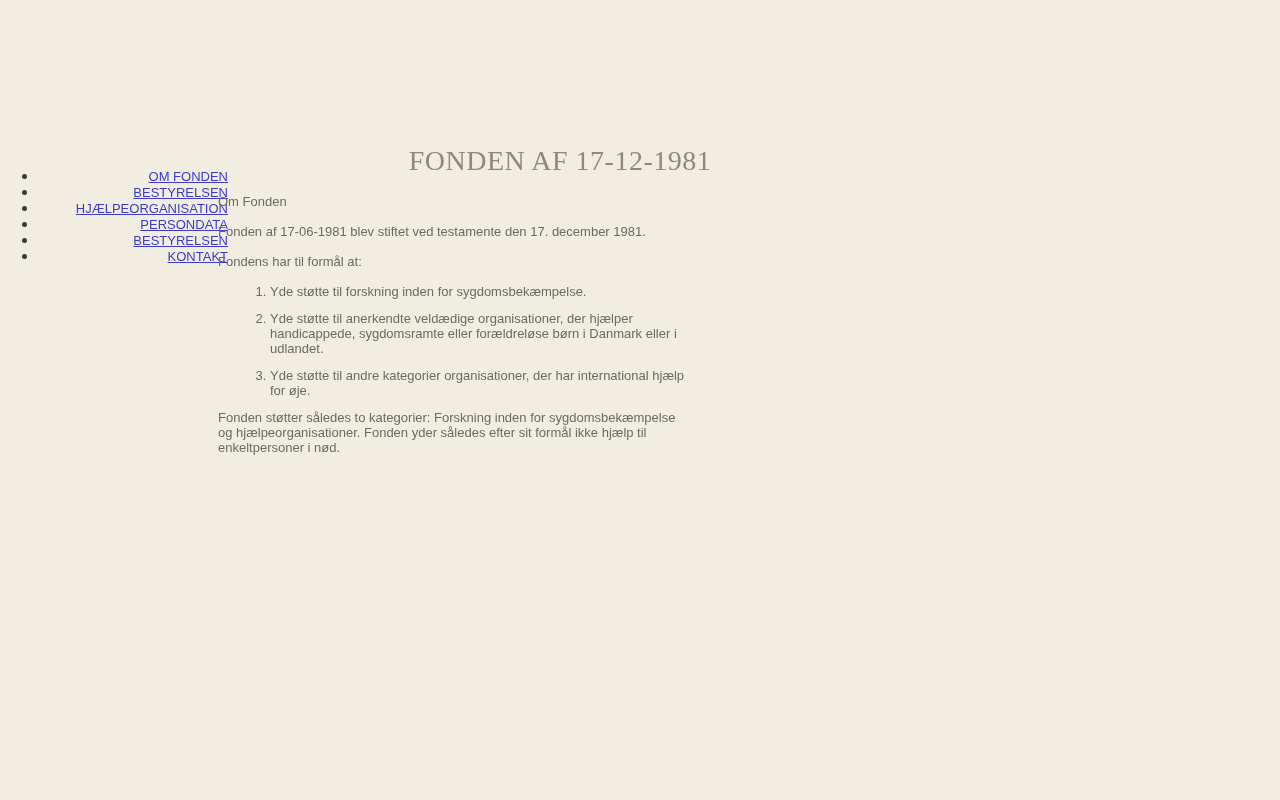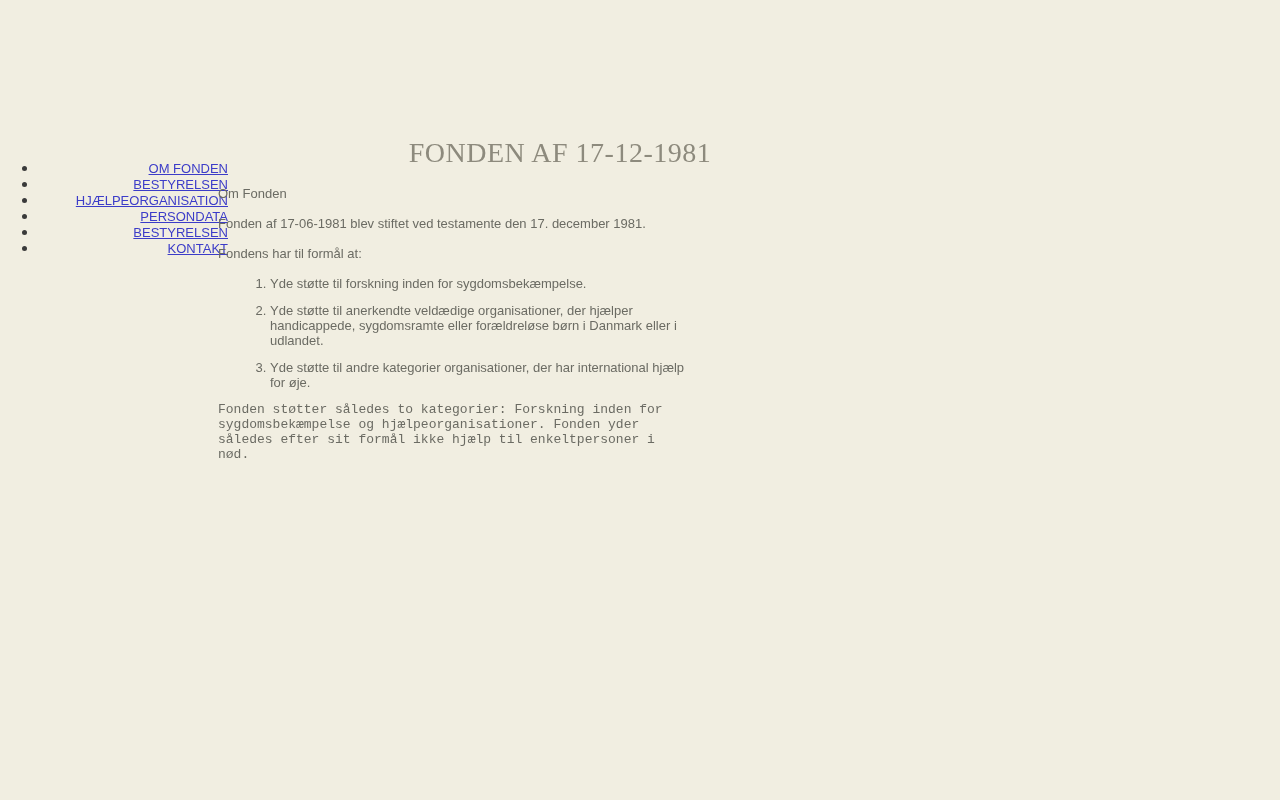--- a/index.html
+++ b/index.html
@@ -11,21 +11,21 @@
     height: 800px;
     background: #f1eee1;
     font-family: "Liberation Sans", sans-serif;
     color: #6b6b63;
     overflow: hidden;
     position: relative;
   }
   .page {
     position: absolute;
     left: 0;
-    top: 0;
+    top: 8px;
     width: 1280px;
     height: 644px;
   }
   .site-title {
     position: absolute;
     left: 0;
     top: 118px;
     width: 1120px;
     text-align: center;
     font-family: "Liberation Serif", serif;
@@ -81,21 +81,20 @@
     padding-left: 40px;
   }
   .content ol li {
     margin: 12px;
     padding: 0;
     line-height: 15px;
   }
   .para-block {
     margin-top: 15px;
     width: 475px;
-    font-family: Liberation Mono, monospace;
   }
 </style>
 </head>
 <body>
 
 <div class="page">
 
   <h1 class="site-title">FONDEN AF 17-12-1981</h1>
 
   <ul class="nav">

